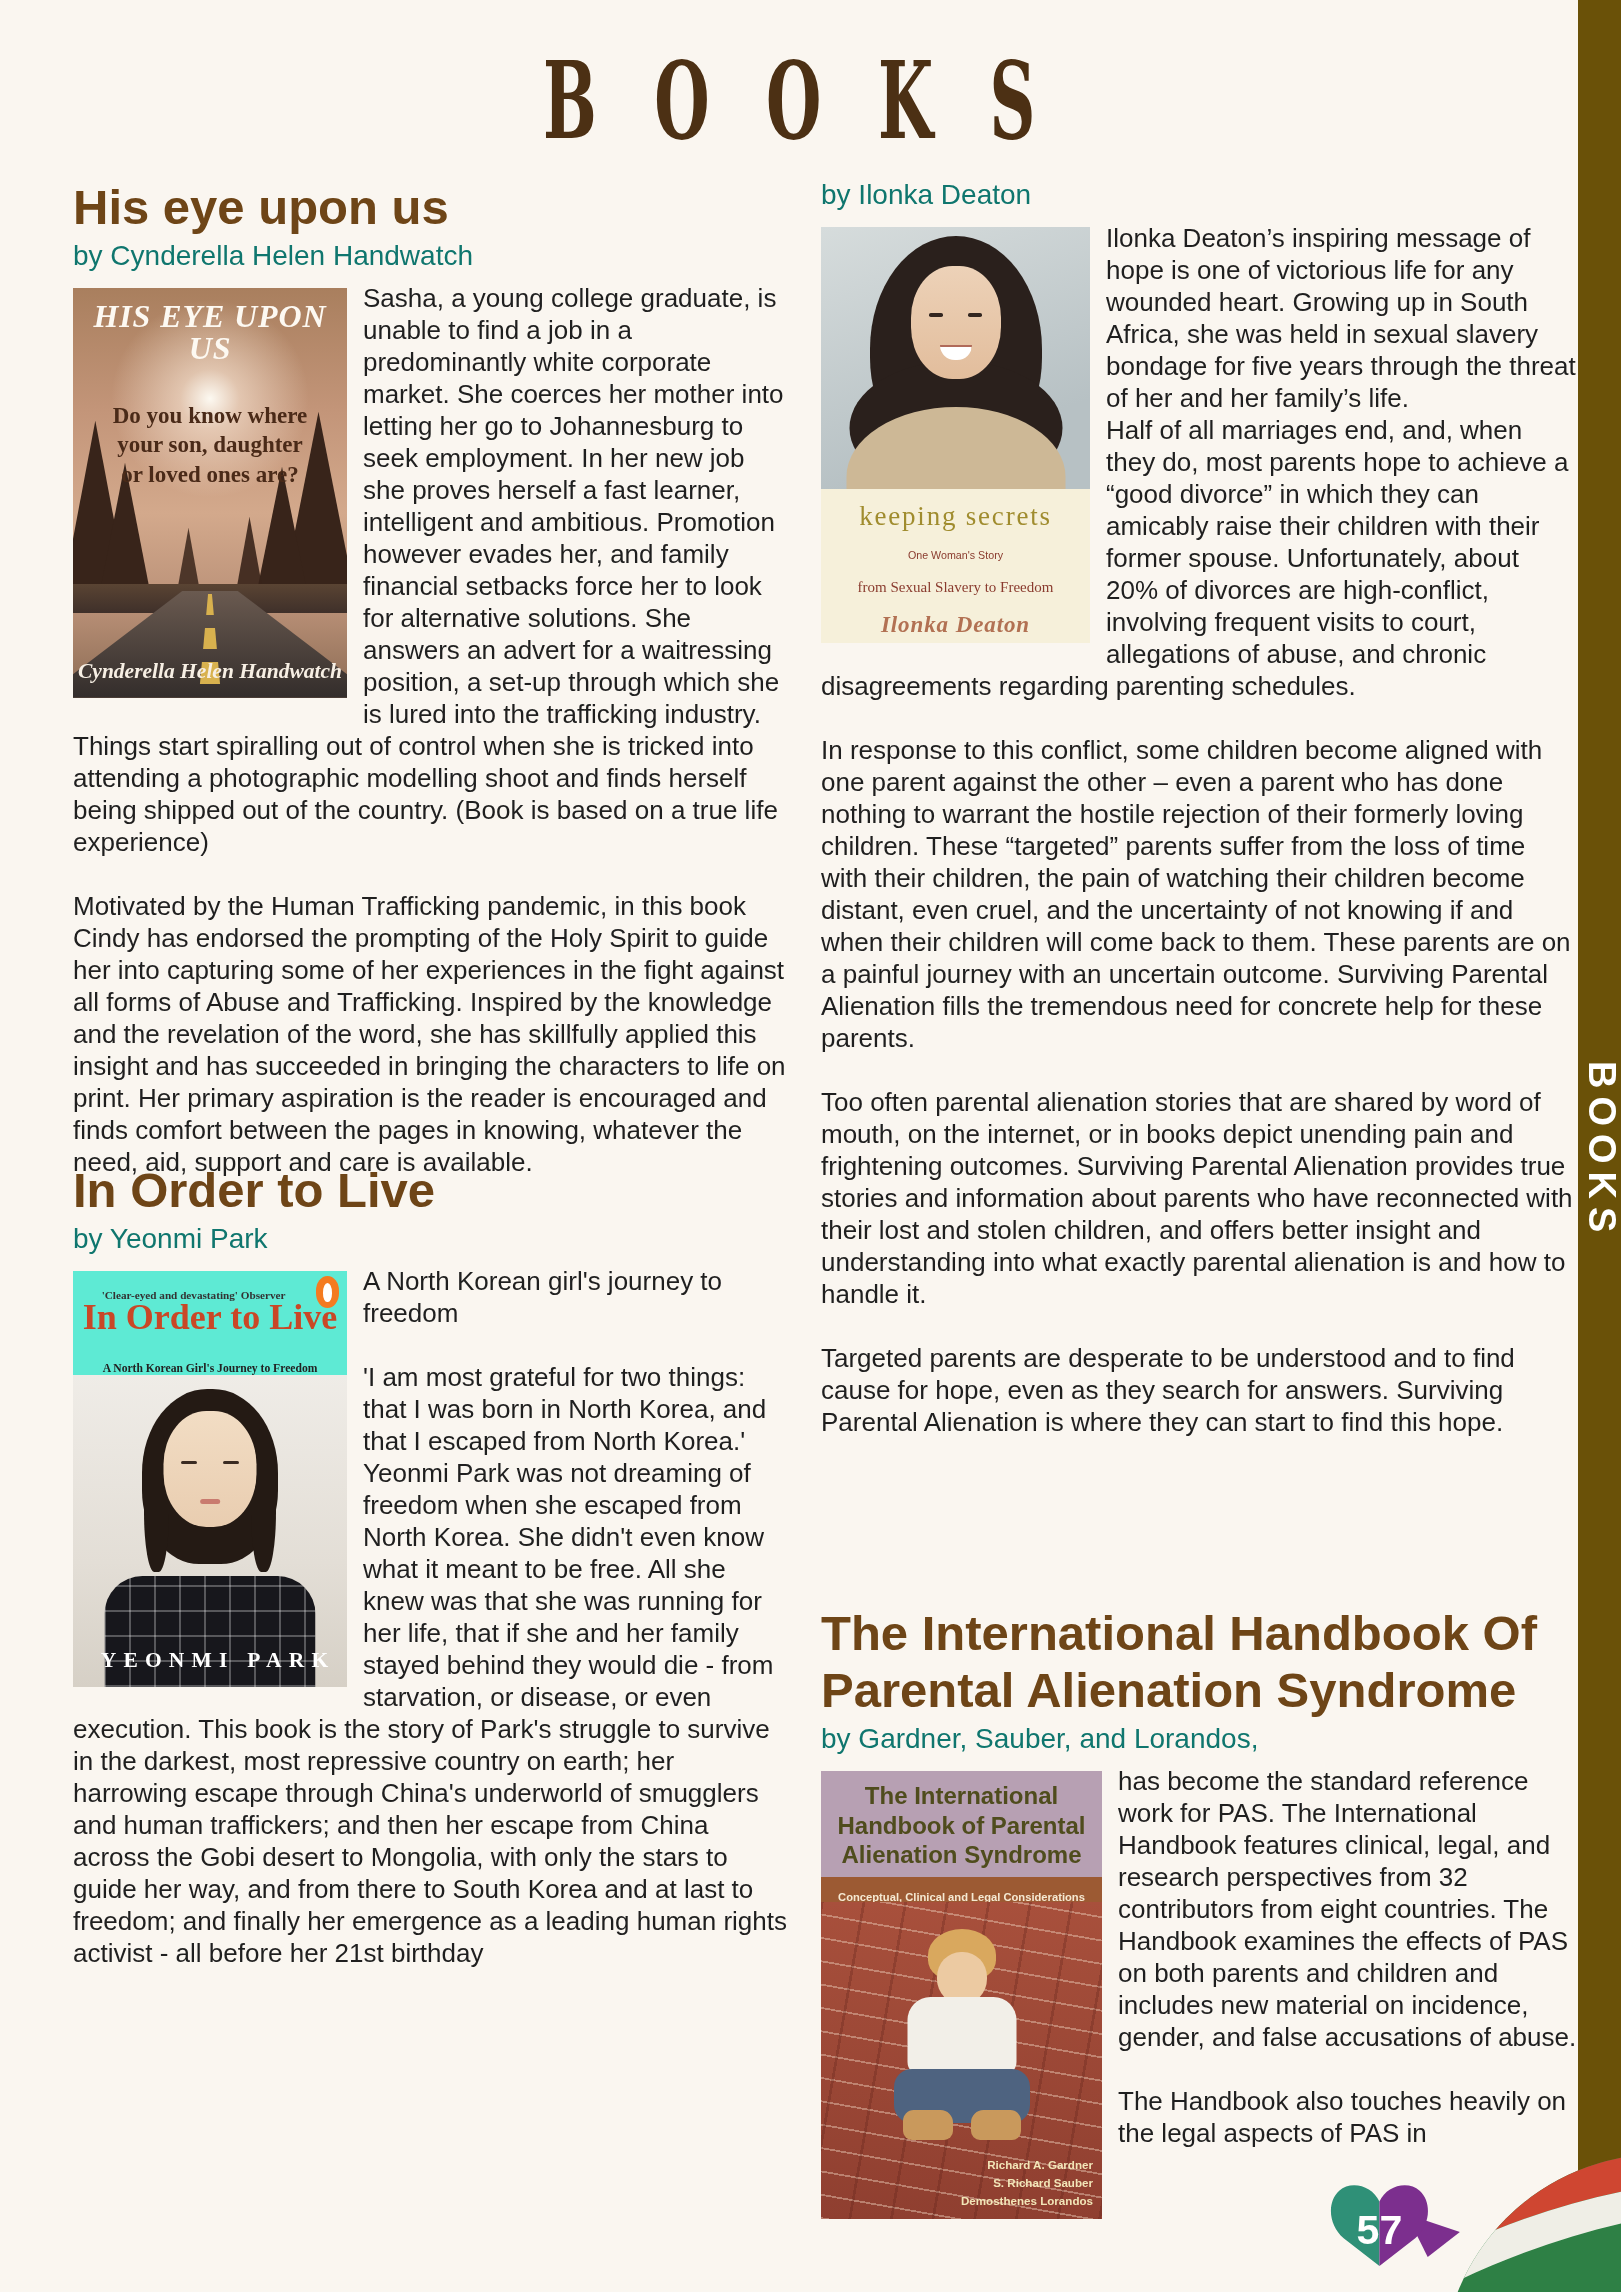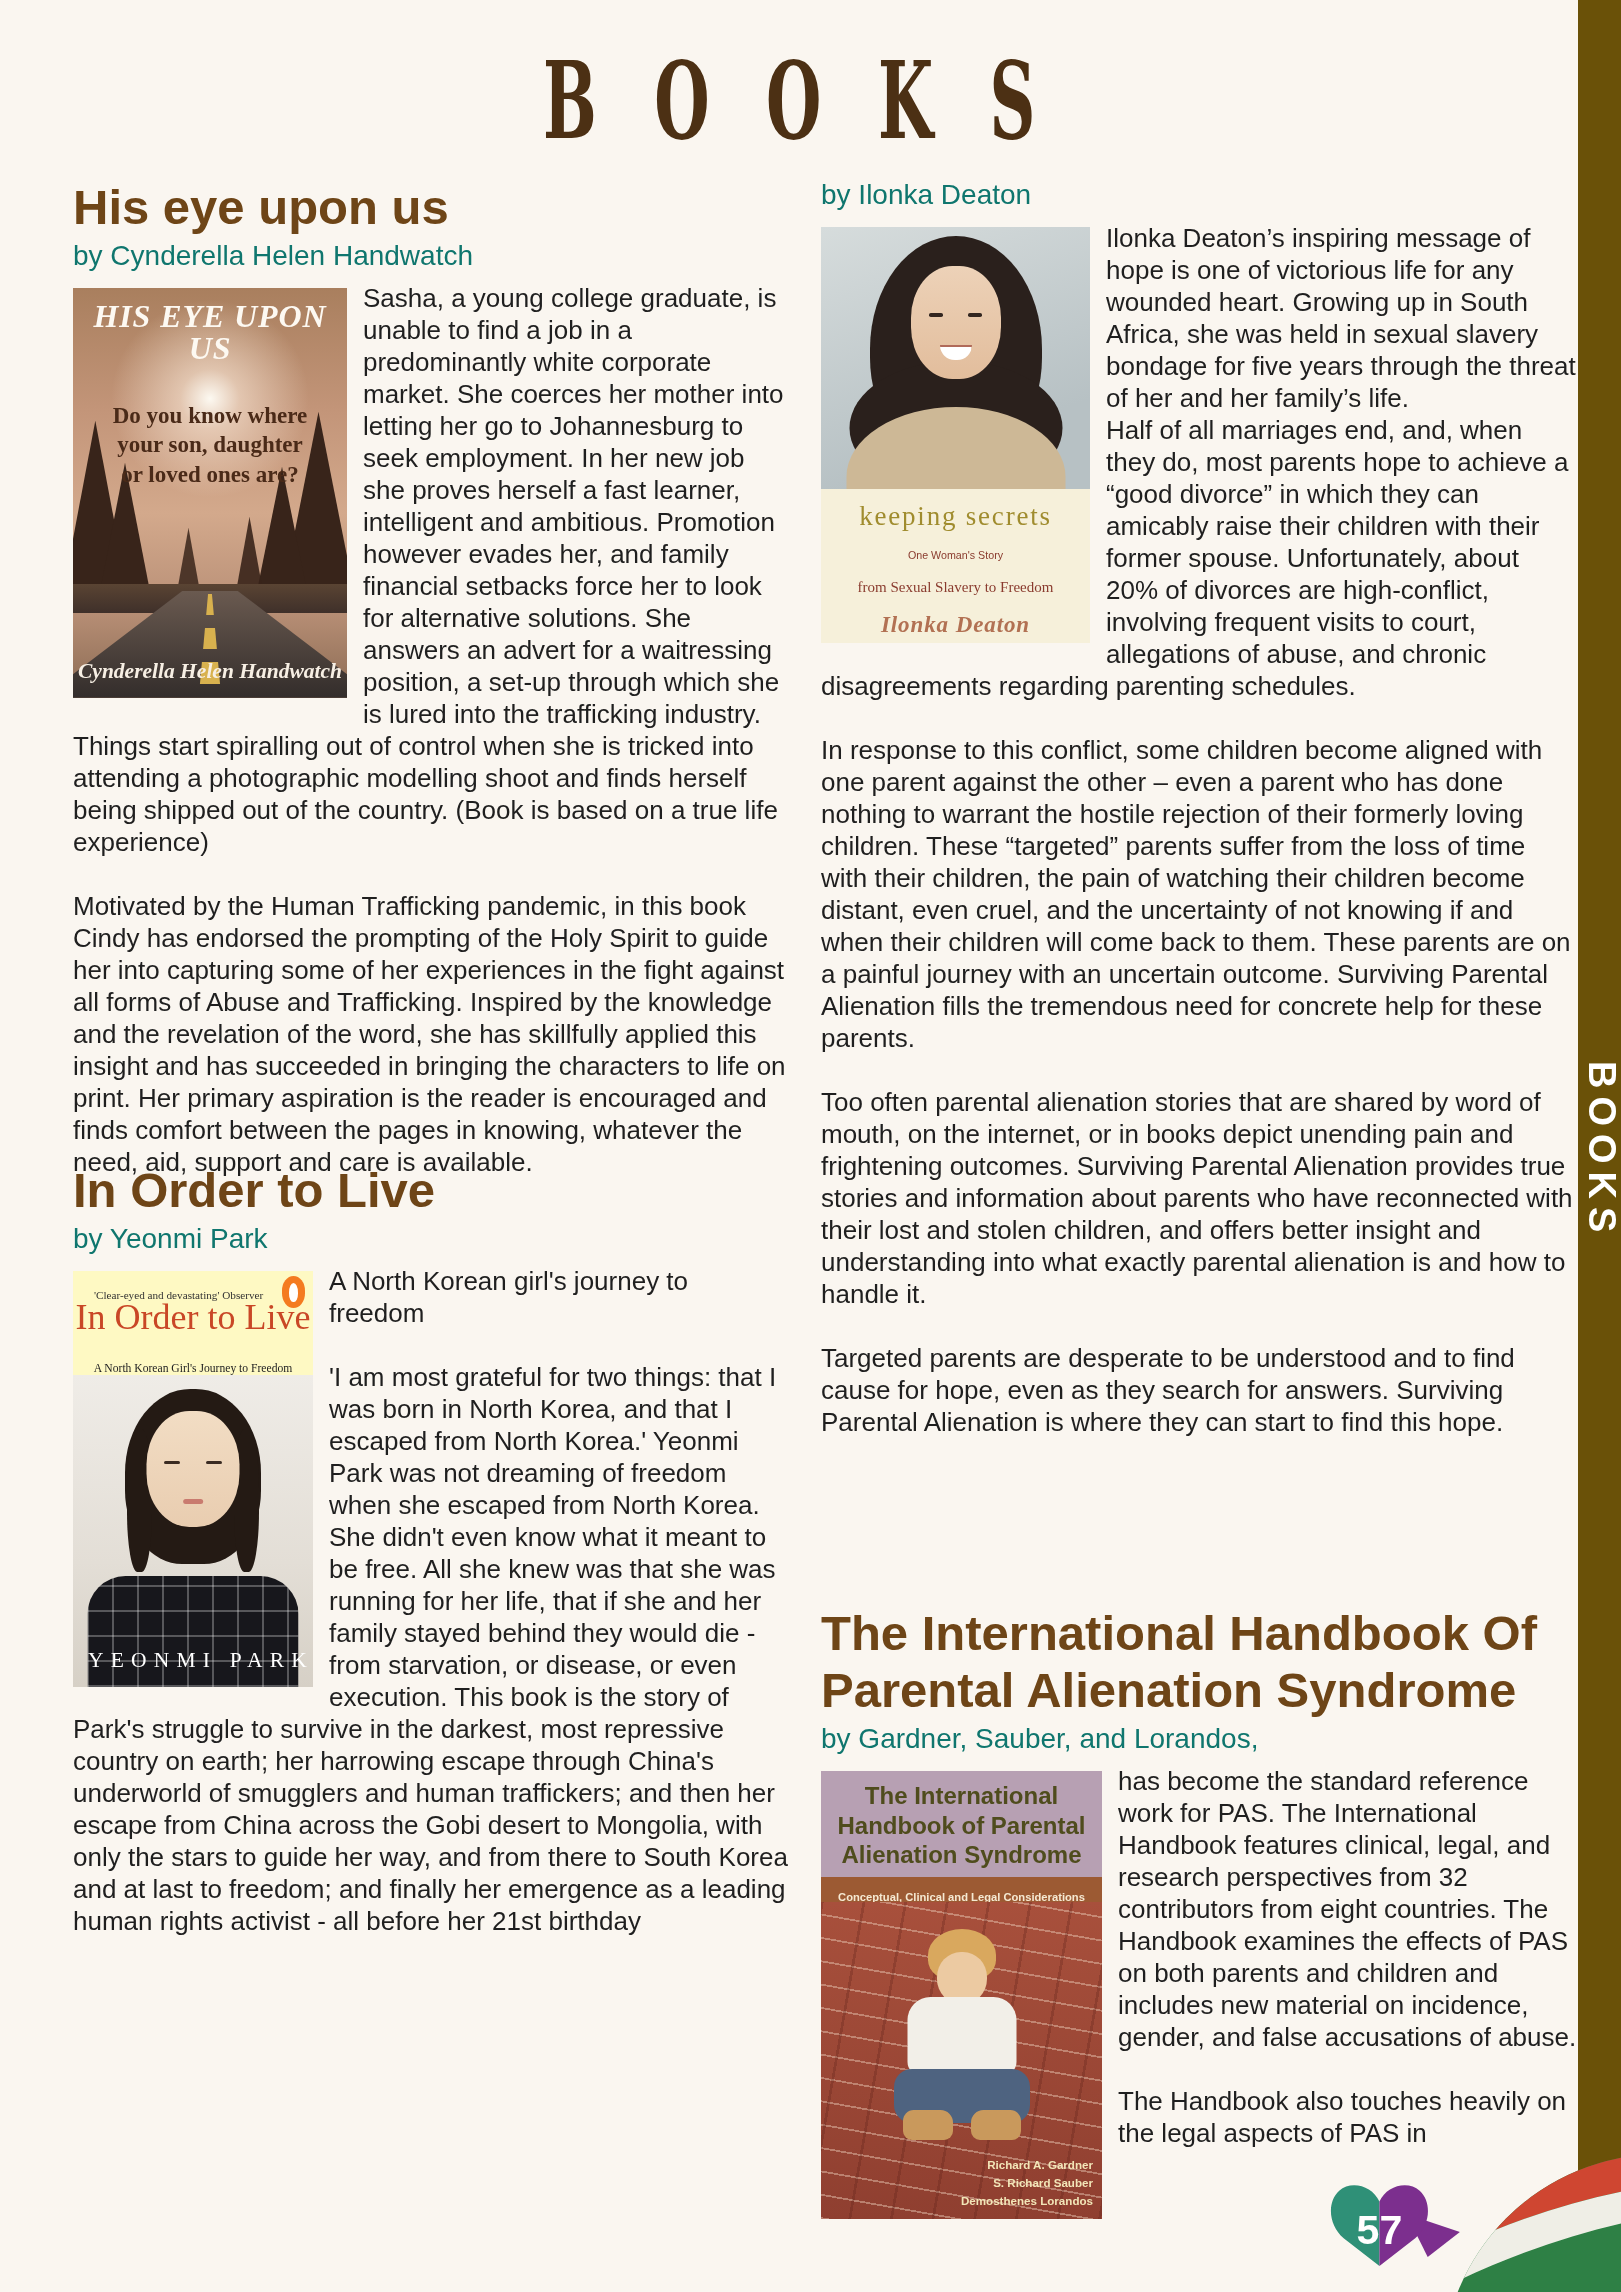--- a/index.html
+++ b/index.html
@@ -54,21 +54,21 @@
   .c1-line{left:0;right:0;top:306px;bottom:3.6px;
     background:repeating-linear-gradient(180deg,#d8b14e 0 21.5px,transparent 21.5px 34px);
     clip-path:polygon(49.3% 0,50.7% 0,54% 100%,46% 100%);}
   .c1-title{top:12.5px;left:0;width:100%;text-align:center;font-family:"Liberation Serif",serif;
     font-style:italic;font-weight:700;font-size:32px;color:#fdf9f2;letter-spacing:0.9px;}
   .c1-tag{top:113px;left:14%;width:72%;text-align:center;font-family:"Liberation Serif",serif;
     font-weight:700;font-size:23px;line-height:1.28;color:#4a2a18;}
   .c1-author{bottom:10.7px;left:0;width:100%;text-align:center;font-family:"Liberation Serif",serif;
     font-style:italic;font-weight:700;font-size:21.5px;color:#f7efe4;}
   
-  .cover2{width:240px;height:416px;background:#fef9c3;}
+  .cover2{width:274px;height:416px;background:#5eead4;font-weight:bold;}
   .c2-blurb{top:8px;left:0;width:88%;text-align:center;font-family:"Liberation Serif",serif;
     font-size:11.2px;color:#333;}
   .c2-penguin{top:5.4px;right:8px;width:23px;height:32px;background:#f47b20;border-radius:50%/46%;}
   .c2-penguin i{position:absolute;left:7.2px;top:7.2px;width:9px;height:19px;background:#fff;
     border-radius:50% 50% 45% 45%;}
   .c2-title{top:30px;left:0;width:100%;text-align:center;font-family:"Liberation Serif",serif;
     font-size:36px;color:#c94726;}
   .c2-sub{top:82px;left:0;width:100%;text-align:center;font-family:"Liberation Serif",serif;
     font-size:11.6px;color:#222;}
   .c2-photo{top:104px;left:0;right:0;bottom:0;

